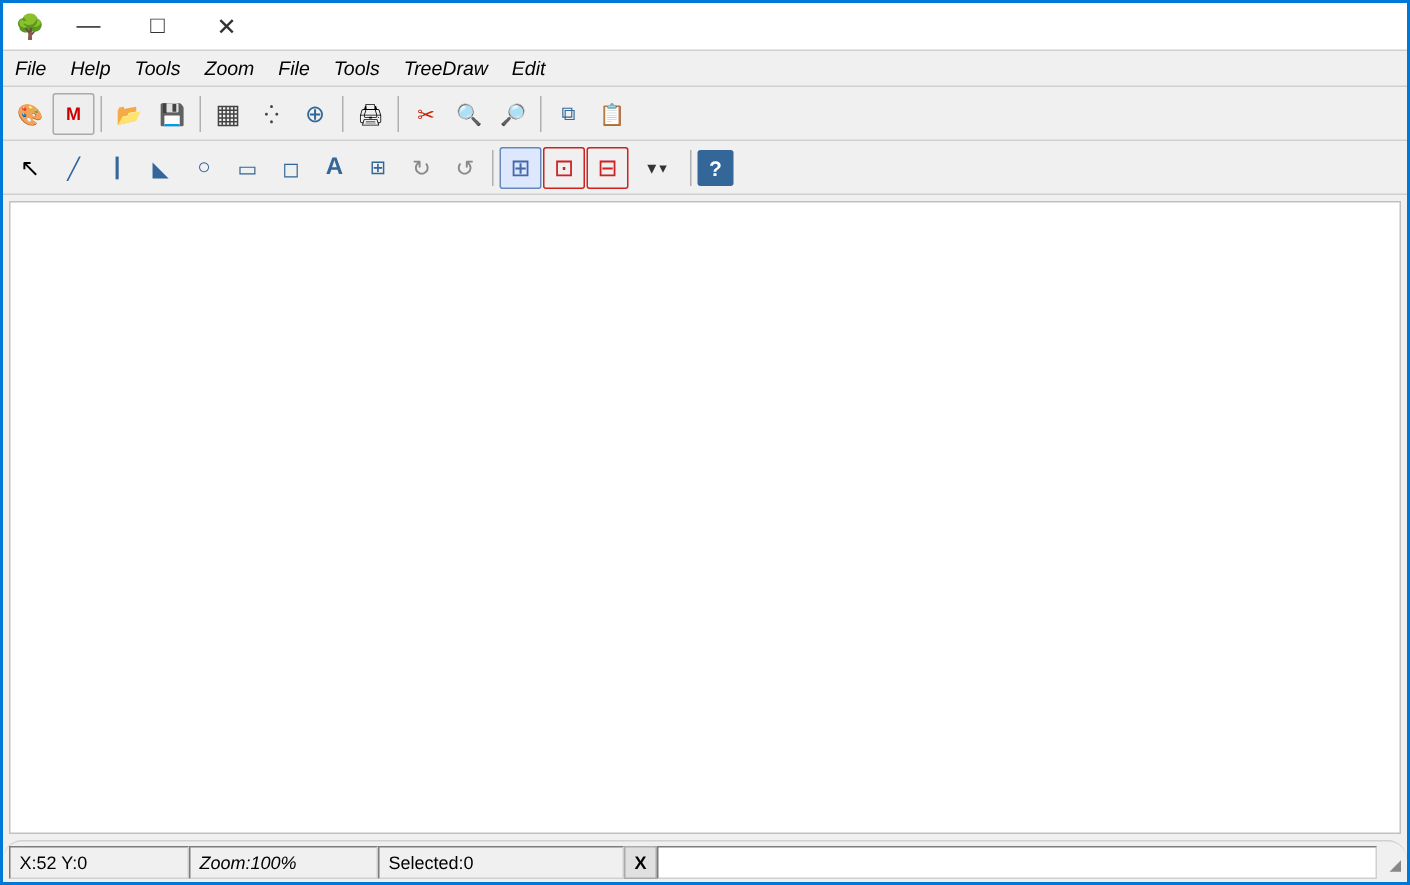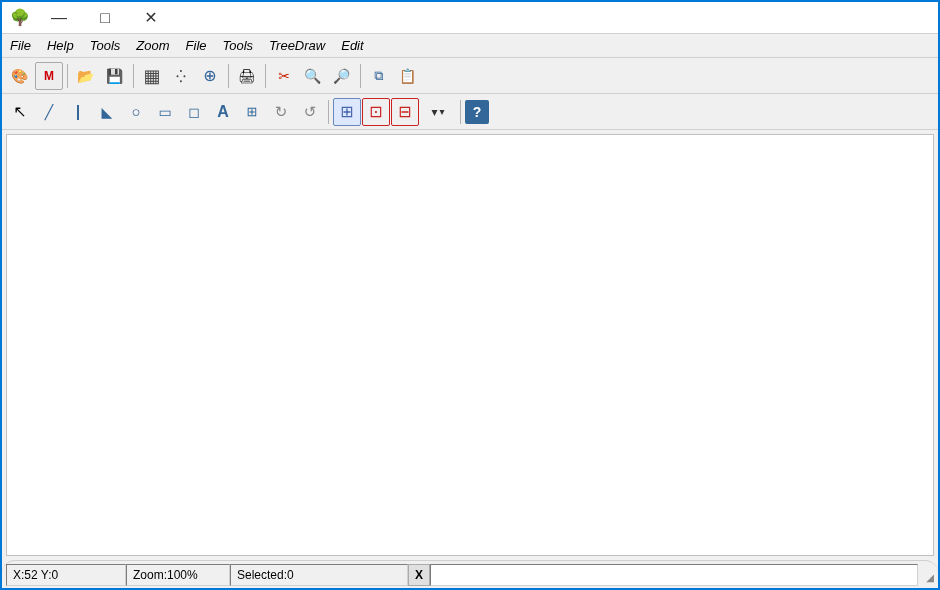--- a/index.html
+++ b/index.html
@@ -141,22 +141,22 @@
       border: 1px inset #d0d0d0;
       height: 22px;
       display: flex;
       align-items: center;
       padding: 0 6px;
       font-size: 12px;
       color: #000;
       background: #f0f0f0;
     }
     .status-segment.coords { width: 120px; }
-    .status-segment.zoom { width: 104px; }
-    .status-segment.selected { width: 178px; }
+    .status-segment.zoom { width: 126px; font-style: italic; }
+    .status-segment.selected { width: 164px; }
     .status-x-btn {
       width: 22px;
       height: 22px;
       border: 1px solid #aaa;
       background: #e0e0e0;
       cursor: pointer;
       display: flex;
       align-items: center;
       justify-content: center;
       font-size: 12px;

